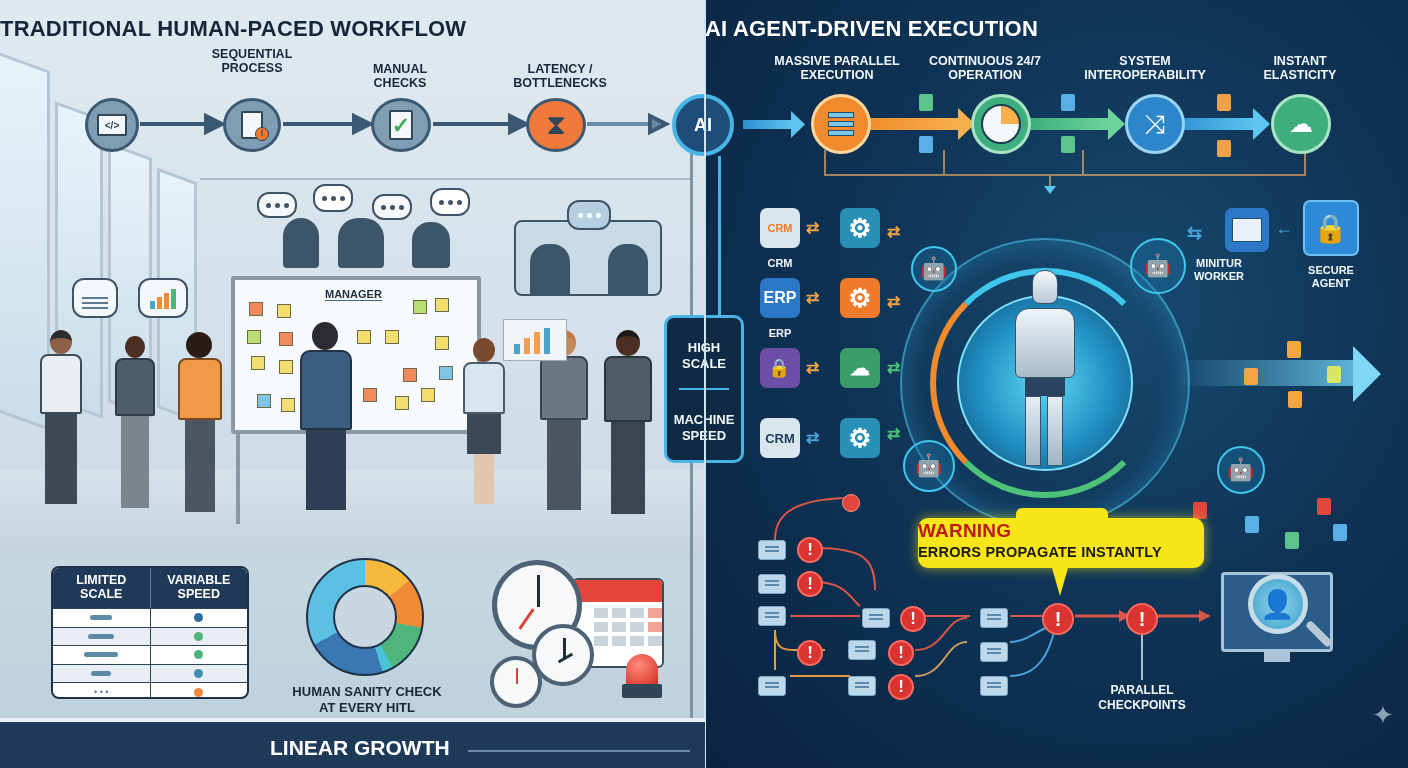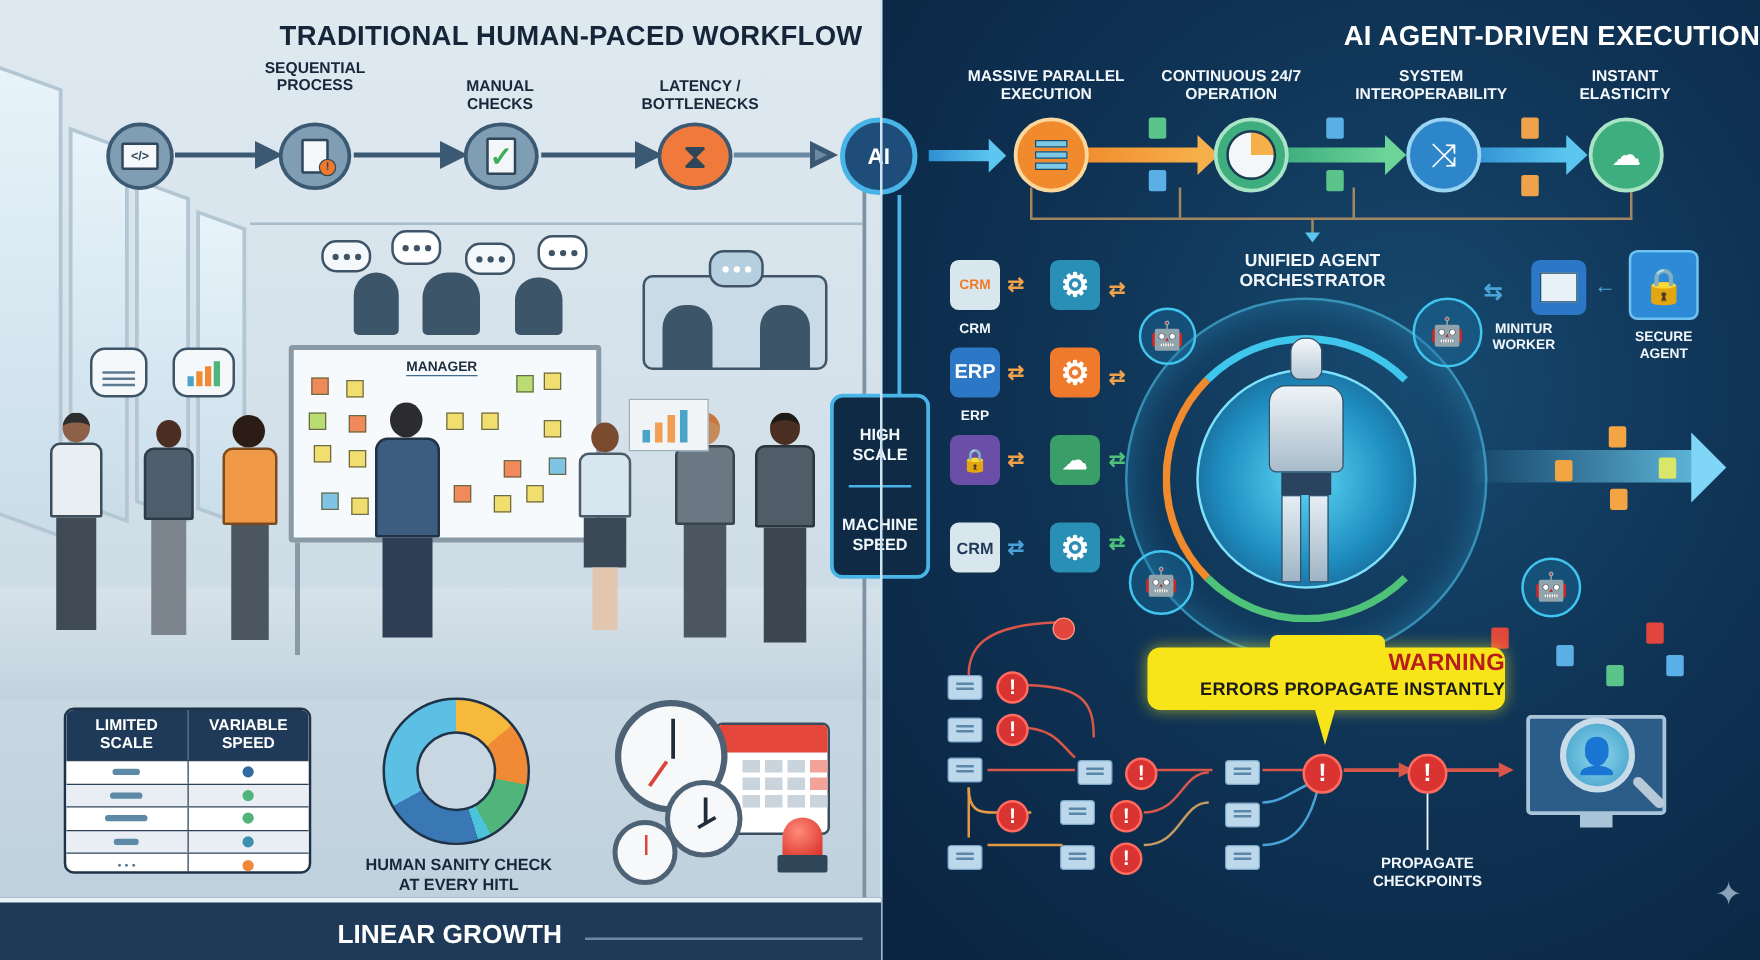--- a/index.html
+++ b/index.html
@@ -2,21 +2,21 @@
 <html><head>
 <meta charset="utf-8">
 <style>
 *{box-sizing:border-box;margin:0;padding:0}
 html,body{width:1408px;height:768px;overflow:hidden;font-family:"Liberation Sans",sans-serif}
 #root{position:relative;width:1408px;height:768px;overflow:hidden}
 .left{position:absolute;left:0;top:0;width:705px;height:768px;background:linear-gradient(180deg,#dfe9f0 0%,#d4e1ea 45%,#bccfdb 100%)}
 .right{position:absolute;left:705px;top:0;width:703px;height:768px;background:radial-gradient(ellipse at 60% 40%,#174a70 0%,#0f3456 45%,#0a2340 100%)}
 .divider{position:absolute;left:704px;top:0;width:2px;height:768px;background:#cfe4f2}
 .abs{position:absolute}
-.ttl{font-weight:700;text-align:right;letter-spacing:0.2px}
+.ttl{font-weight:700;text-align:left;letter-spacing:0.2px}
 .lt-title{color:#142638;font-size:22px}
 .rt-title{color:#fff;font-size:22px}
 .lbl{font-weight:700;font-size:12.5px;line-height:14px;text-align:center}
 .lbl.dark{color:#18283a}
 .lbl.light{color:#f2f7fb}
 .circ{position:absolute;border-radius:50%;display:flex;align-items:center;justify-content:center}
 .win{position:absolute;background:linear-gradient(160deg,#e8f3fa,#c9dde9);border:3px solid #b3c6d3}
 .bubble{position:absolute;background:#f5f8fb;border:2px solid #3f5466;border-radius:12px;display:flex;align-items:center;justify-content:center;gap:4px}
 .bubble.blue{background:#b6cfe0}
 .dot{width:5px;height:5px;border-radius:50%;background:#3f5466}
@@ -360,24 +360,20 @@
     <div class="circ" style="left:420px;top:94px;width:60px;height:60px;background:#2d86c9;border:3px solid #9ad4f3;color:#fff;font-size:26px">⤨</div>
     <div class="circ" style="left:566px;top:94px;width:60px;height:60px;background:#3fae7e;border:3px solid #a8e4c5;color:#fff;font-size:24px">☁</div>
 
     <div class="doc" style="left:214px;top:94px;background:#5ac48a"></div>
     <div class="doc" style="left:214px;top:136px;background:#5ab0e6"></div>
     <div class="doc" style="left:356px;top:94px;background:#5ab0e6"></div>
     <div class="doc" style="left:356px;top:136px;background:#5ac48a"></div>
     <div class="doc" style="left:512px;top:94px;background:#f0a24b"></div>
     <div class="doc" style="left:512px;top:140px;background:#f0a24b"></div>
 
-    <div class="abs lbl light" style="left:245px;top:200px;width:200px;font-size:14px;line-height:16px;font-weight:600">
-        <div>UNIFIED AGENT</div>
-        <div>ORCHESTRATOR</div>
-      </div>
     <div class="abs" style="left:195px;top:238px;width:290px;height:290px;border-radius:50%;border:2px solid rgba(80,200,240,0.6);box-shadow:0 0 30px rgba(60,190,240,0.35) inset"></div>
     <div class="abs" style="left:225px;top:268px;width:230px;height:230px;border-radius:50%;border:6px solid transparent;border-left-color:#f08a2c;border-bottom-color:#4fc27a;border-top-color:#3fc6ec"></div>
     <div class="abs" style="left:252px;top:295px;width:176px;height:176px;border-radius:50%;background:radial-gradient(circle,#5fd8f5 0%,#1f8fc2 55%,rgba(20,90,140,0.4) 100%);border:2px solid #7ee0fa"></div>
     <div class="abs" style="left:310px;top:270px;width:60px;height:200px">
       <div style="width:26px;height:34px;margin-left:17px;border-radius:12px 12px 8px 8px;background:linear-gradient(#f4f8fb,#b8c9d6);border:1px solid #39526a"></div>
       <div style="width:60px;height:70px;margin-top:4px;border-radius:14px 14px 6px 6px;background:linear-gradient(#eef4f8,#a9bccb);border:1px solid #39526a"></div>
       <div style="width:40px;height:18px;margin-left:10px;background:#2a4460"></div>
       <div style="display:flex;gap:6px;margin-left:10px">
           <div style="width:16px;height:70px;background:linear-gradient(#e6eef4,#9fb4c4);border:1px solid #39526a"></div>
           <div style="width:16px;height:70px;background:linear-gradient(#e6eef4,#9fb4c4);border:1px solid #39526a"></div>
@@ -487,21 +483,21 @@
   <div class="abs" style="left:842px;top:494px;width:18px;height:18px;border-radius:50%;background:#e0463c;border:1.5px solid #ff9585"></div>
 
   <div class="abs" style="left:918px;top:518px;width:286px;height:50px;background:#f7e51a;border-radius:10px;box-shadow:0 0 12px rgba(247,229,26,0.6)">
     <div class="abs" style="left:98px;top:-10px;width:92px;height:14px;background:#f7e51a;border-radius:6px 6px 0 0"></div>
     <div class="abs ttl" style="left:0;top:2px;width:286px;font-size:19px;color:#b91c1c">WARNING</div>
     <div class="abs ttl" style="left:0;top:26px;width:286px;font-size:14.5px;color:#1a1a1a">ERRORS PROPAGATE INSTANTLY</div>
   </div>
   <div class="abs" style="left:1052px;top:568px;width:0;height:0;border-left:8px solid transparent;border-right:8px solid transparent;border-top:28px solid #f7e51a"></div>
 
   <div class="abs lbl light" style="left:1086px;top:683px;width:112px;font-size:12px;line-height:15px">
-      <div>PROPAGATE</div>
+      <div>PARALLEL</div>
       <div>CHECKPOINTS</div>
     </div>
 
   <div class="abs" style="left:1221px;top:572px;width:112px;height:80px;background:#2c5d88;border:3px solid #a9c4d8;border-radius:4px"></div>
   <div class="abs" style="left:1264px;top:652px;width:26px;height:10px;background:#a9c4d8"></div>
   <div class="abs" style="left:1248px;top:574px;width:60px;height:60px;border-radius:50%;background:radial-gradient(circle,#8fd6ee,#3c9dc7);border:5px solid #c7dbe8;display:flex;align-items:center;justify-content:center;font-size:28px;color:#e9f6fb">👤</div>
   <div class="abs" style="left:1303px;top:630px;width:32px;height:8px;background:#b7c9d6;border-radius:4px;transform:rotate(45deg)"></div>
   <div class="abs" style="left:1372px;top:700px;color:#8aa2b6;font-size:26px">✦</div>
 
   <div class="circ" style="left:672px;top:94px;width:62px;height:62px;background:#1e4d7a;border:4px solid #48b5e6;color:#fff;font-weight:800;font-size:18px">

